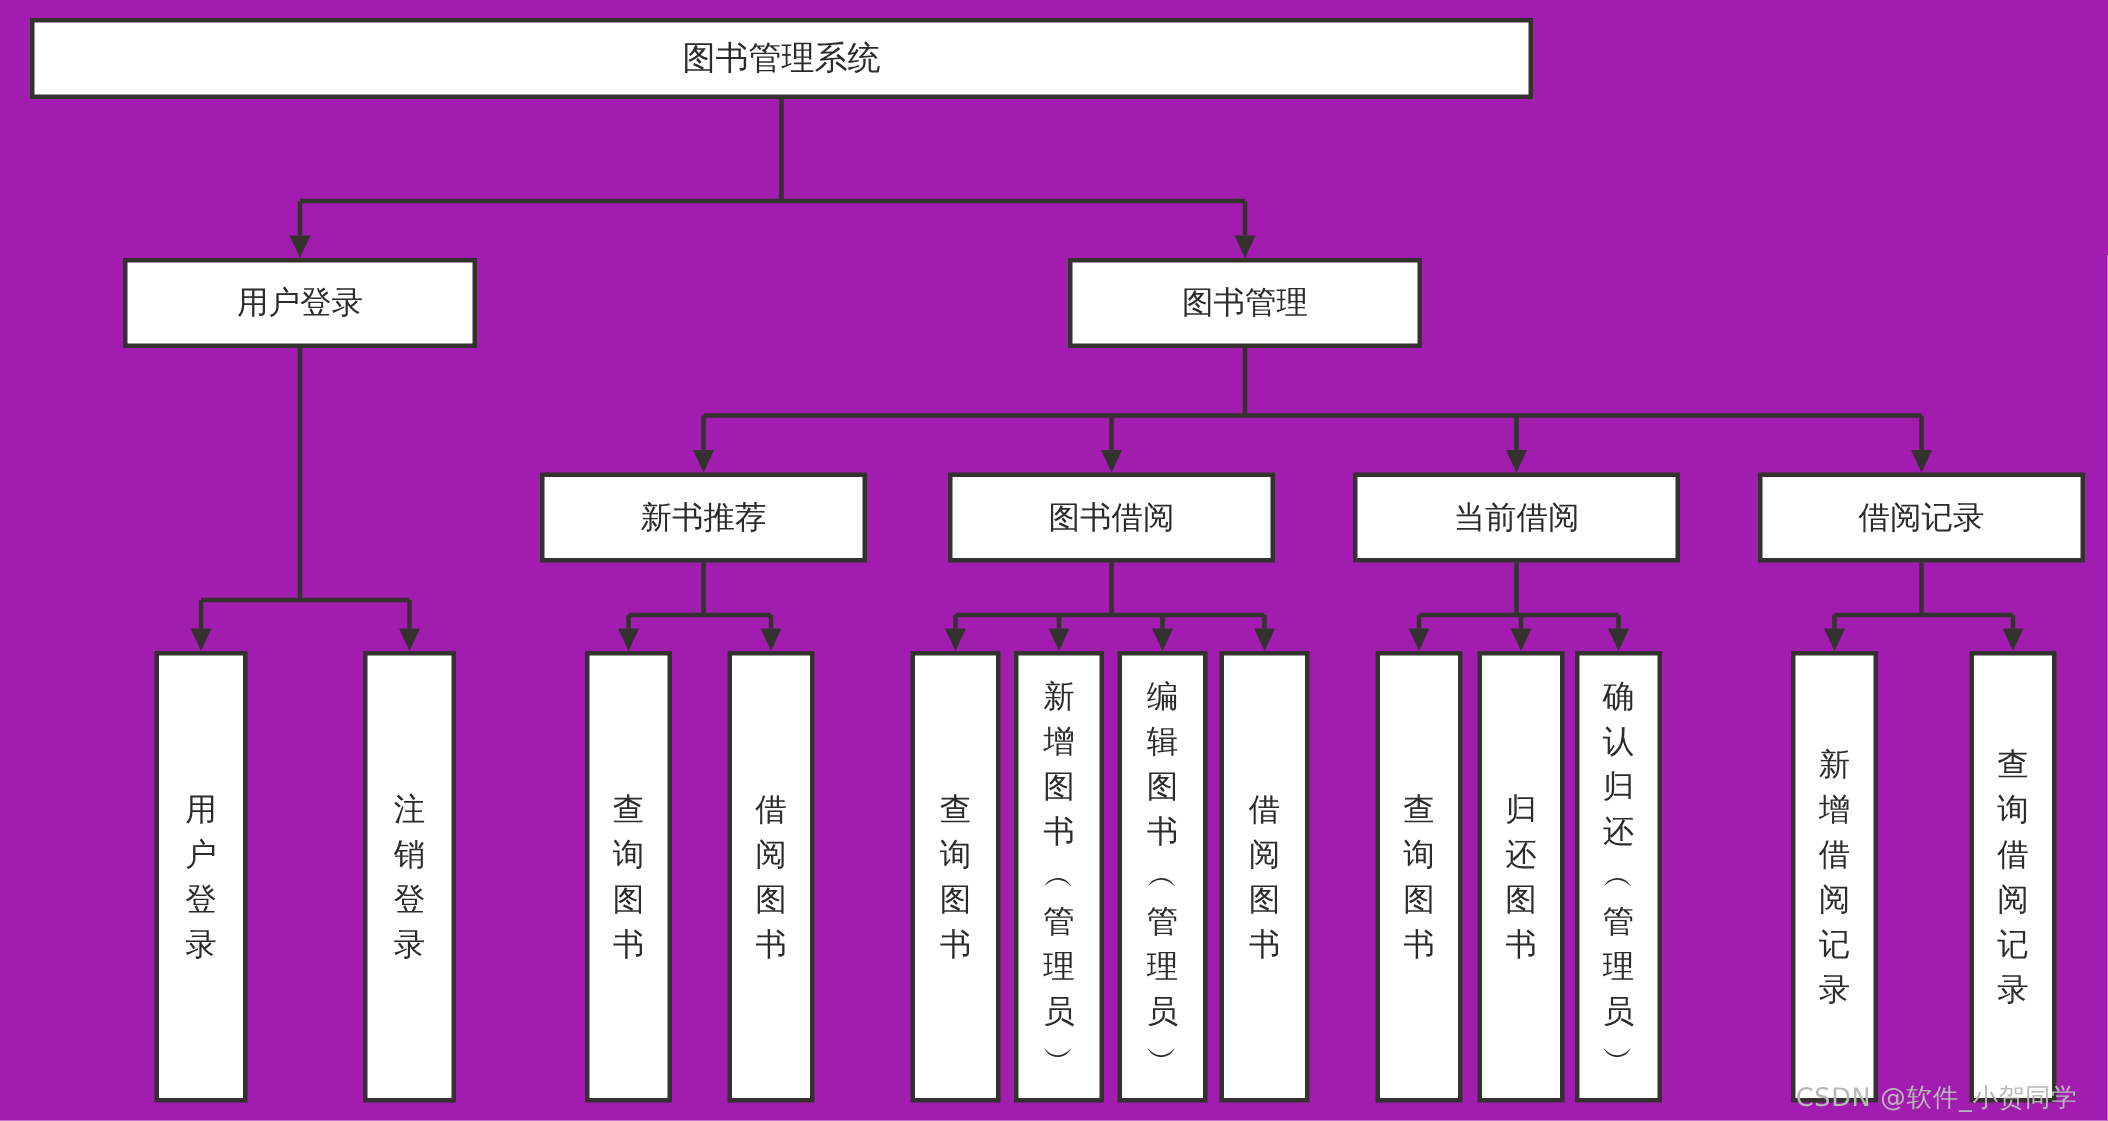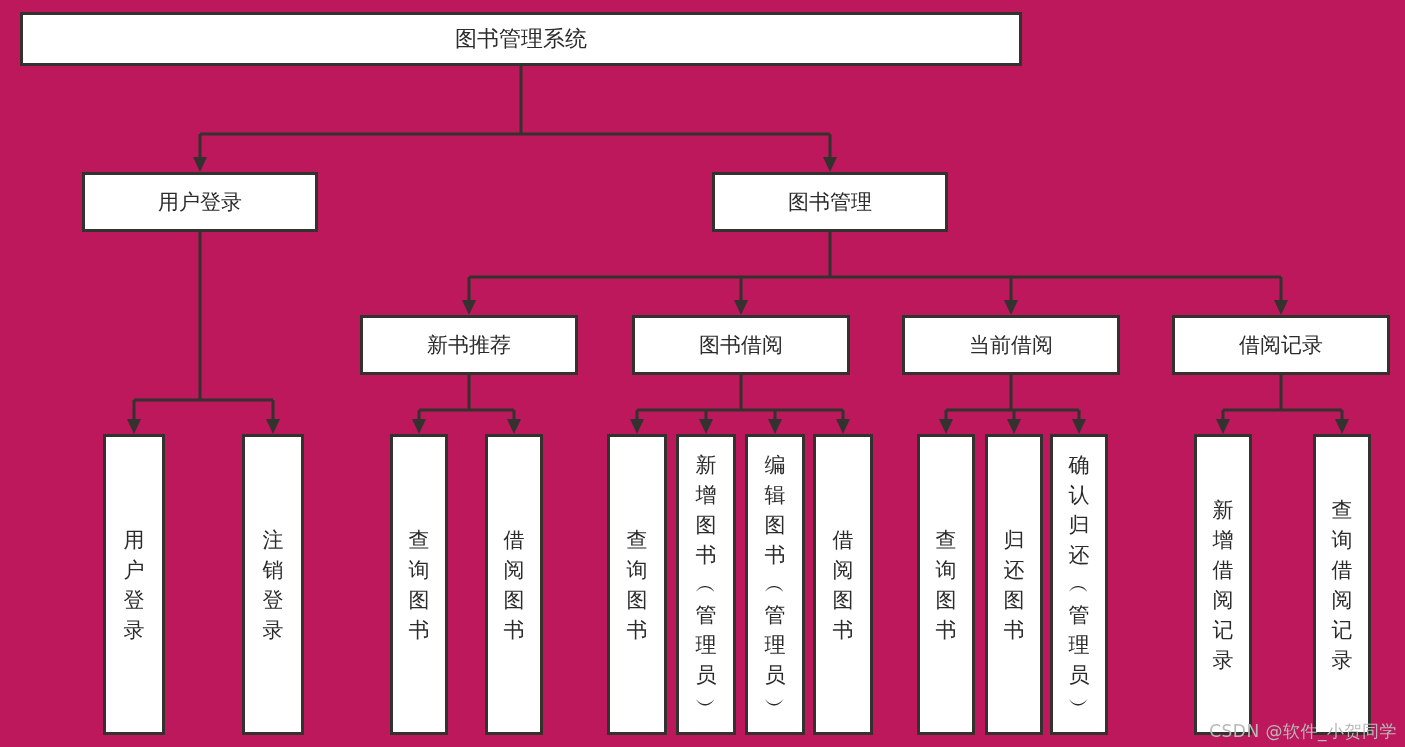--- a/index.html
+++ b/index.html
@@ -11,21 +11,21 @@
   body {
     width: 1405px;
     height: 747px;
     overflow: hidden;
     font-family: "DejaVu Sans", "Liberation Sans", sans-serif;
   }
   #diagram-root {
     position: relative;
     width: 1405px;
     height: 747px;
-    background: #be185d;
+    background: #a21caf;
   }
   svg#flow-svg {
     position: absolute;
     left: 0;
     top: 0;
     width: 1405px;
     height: 747px;
   }
   .node-box {
     fill: #ffffff;
@@ -58,21 +58,21 @@
     font-size: 22px;
   }
   .leaf-label {
     font-family: "DejaVu Sans", "Liberation Sans", sans-serif;
     font-size: 21px;
     fill: #2b2b2b;
     text-anchor: middle;
   }
   .watermark {
     position: absolute;
-    right: 8px;
+    right: 20px;
     bottom: 4px;
     font-family: "DejaVu Sans", "Liberation Sans", sans-serif;
     font-size: 17px;
     color: #b8b8b8;
     letter-spacing: 0.5px;
     white-space: nowrap;
     user-select: none;
     margin-left: 25px;
   }
 </style>

